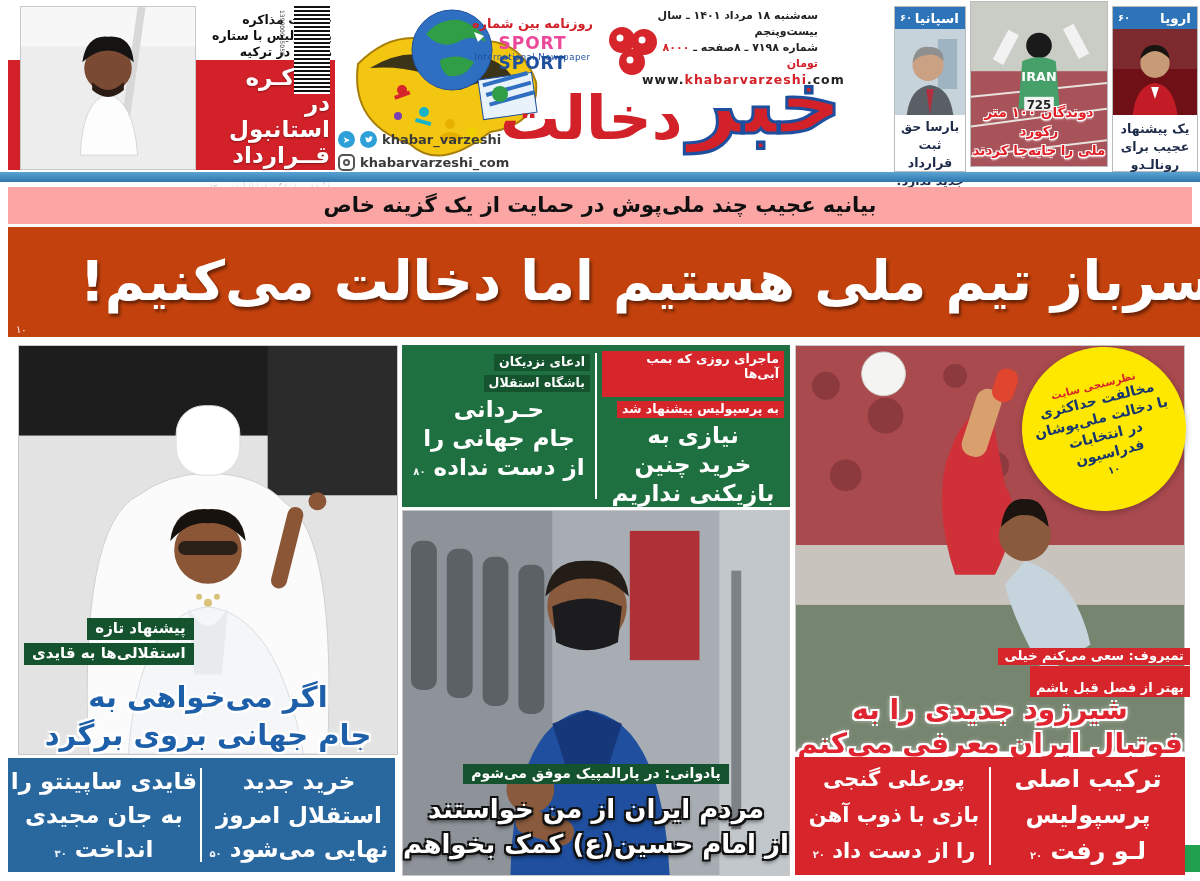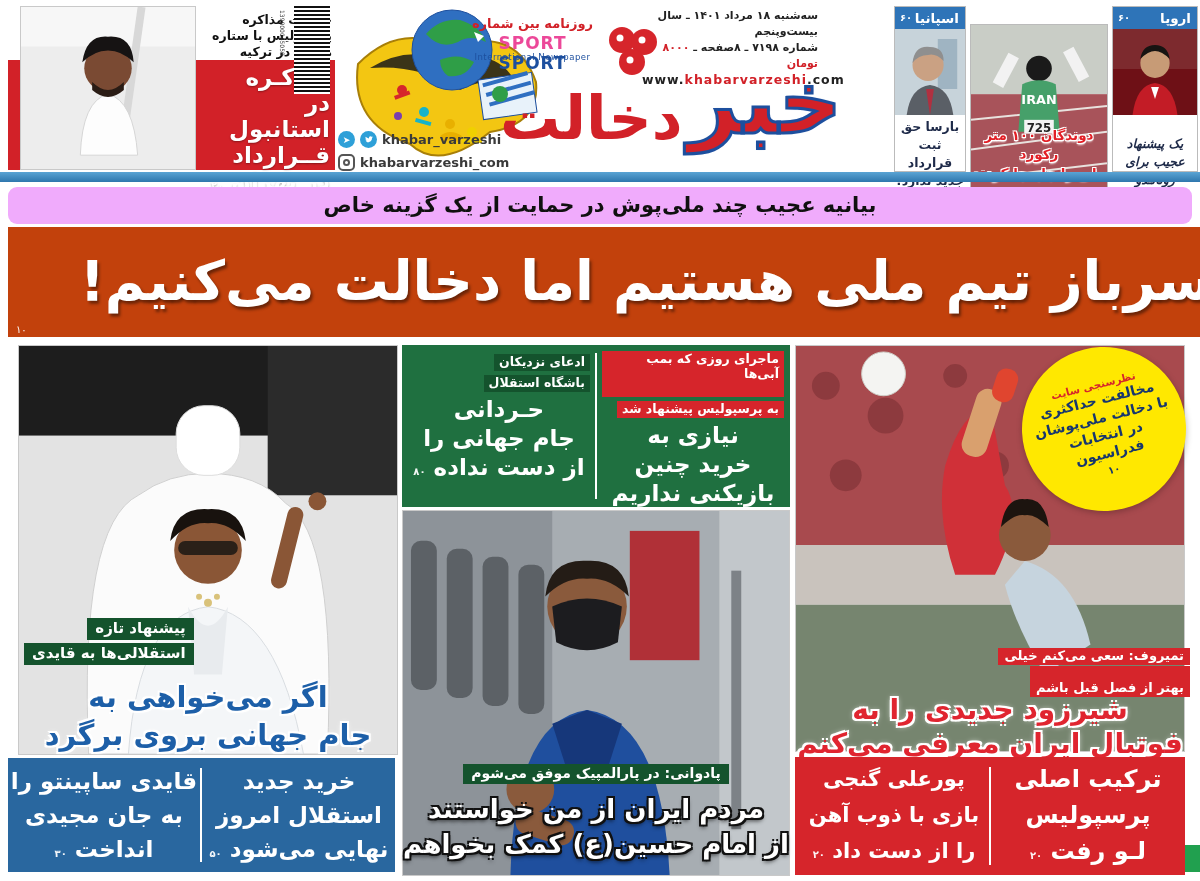--- a/index.html
+++ b/index.html
@@ -31,22 +31,22 @@
          align-items:center;justify-content:center;color:#fff;font-size:9px;}
   .card{position:absolute;border:1px solid #bbb;background:#fff;box-sizing:border-box;}
   .cardbar{background:#2e74b8;color:#fff;font-weight:bold;font-size:13.5px;height:22px;
            line-height:22px;padding:0 6px;position:relative;}
   .cardbar .num{position:absolute;left:5px;top:0;font-size:10px;}
   .cardtxt{color:#1e2a49;font-weight:bold;font-size:12.5px;line-height:18px;text-align:center;}
   .runner-cap{color:#e21f26;font-weight:bold;font-size:13.5px;line-height:19px;text-align:center;
       text-shadow:-1px -1px 0 #fff,1px -1px 0 #fff,-1px 1px 0 #fff,1px 1px 0 #fff,0 2px 2px #fff;}
   
   .bluestrip{background:linear-gradient(#5aa4d4,#2e77ad);}
-  .yellowband{background:#f0abfc;color:#101010;font-weight:bold;font-size:21px;
-              text-align:center;border-radius:9px;}
+  .yellowband{background:#fca5a5;color:#101010;font-weight:bold;font-size:21px;
+              text-align:center;}
   .redband{background:#c2410c;padding-left:46px;}
   .mainhead{color:#fff;font-weight:bold;font-size:55px;text-align:center;
             text-shadow:2px 3px 3px rgba(0,0,0,.45);}
   
   .chip{display:inline-block;color:#fff;font-weight:bold;padding:1px 8px 3px;margin-bottom:3px;}
   .chip.blue{background:#14532d;} .chip.red{background:#d6252b;}
   .outline-white{text-shadow:-2px -2px 0 #fff,2px -2px 0 #fff,-2px 2px 0 #fff,2px 2px 0 #fff,
                  0 0 6px #fff;}
   .outline-black{text-shadow:-2px -2px 0 #111,2px -2px 0 #111,-2px 2px 0 #111,2px 2px 0 #111,
                  0 3px 4px rgba(0,0,0,.7);}
@@ -186,21 +186,21 @@
         <path d="M32 60 L36 86 L40 60 Z" fill="#b03040"></path>
       </svg>
     </div>
     <div class="cardtxt" style="padding-top:3px;">
       <div>بارسا حق</div>
       <div>ثبت قرارداد</div>
       <div>جدید ندارد!</div>
     </div>
   </div>
 
-  <div class="card" style="left:970px;top:24px;width:138px;height:166px;padding-left:16px;">
+  <div class="card" style="left:970px;top:1px;width:138px;height:166px;padding-left:16px;">
     <div style="position:absolute;inset:0;">
       <svg viewBox="0 0 138 166" preserveAspectRatio="none" style="width:100%;height:100%;">
         <rect width="138" height="70" fill="#c9cdc6"></rect>
         <rect y="70" width="138" height="96" fill="#a8535a"></rect>
         <path d="M0 96 L138 82 M0 126 L138 108 M0 156 L138 140" stroke="#e8e2de" stroke-width="2"></path>
         <circle cx="69" cy="44" r="13" fill="#1a1a1a"></circle>
         <path d="M52 60 Q69 52 86 60 L90 108 L48 108 Z" fill="#46a06a"></path>
         <rect x="38" y="28" width="12" height="34" fill="#f2f2f2" transform="rotate(28 38 28)"></rect>
         <rect x="92" y="22" width="12" height="34" fill="#f2f2f2" transform="rotate(-28 104 22)"></rect>
         <rect x="54" y="96" width="30" height="14" fill="#f4f4f4"></rect>
@@ -222,21 +222,21 @@
     <div style="height:86px;overflow:hidden;">
       <svg viewBox="0 0 86 86" preserveAspectRatio="none" style="width:100%;height:100%;">
         <rect width="86" height="86" fill="#6e1016"></rect>
         <rect width="86" height="40" fill="#7d2a2e"></rect>
         <circle cx="43" cy="34" r="15" fill="#c79b76"></circle>
         <path d="M28 30 Q30 16 43 16 Q56 16 58 30 Q50 22 43 22 Q36 22 28 30 Z" fill="#171412"></path>
         <path d="M20 86 Q24 56 43 54 Q62 56 66 86 Z" fill="#c31c26"></path>
         <path d="M39 58 L43 70 L47 58 Z" fill="#fff"></path>
       </svg>
     </div>
-    <div class="cardtxt" style="padding-top:20px;font-style:italic;">
+    <div class="cardtxt" style="padding-top:5px;">
       <div>یک پیشنهاد</div>
       <div>عجیب برای</div>
       <div>رونالـدو</div>
     </div>
   </div>
 
   <div class="abs bluestrip" style="left:0;top:172px;width:1200px;height:10px;"></div>
 
   <div class="abs yellowband" style="left:8px;top:187px;width:1184px;height:37px;line-height:37px;">بیانیه عجیب چند ملی‌پوش در حمایت از یک گزینه خاص</div>
 

